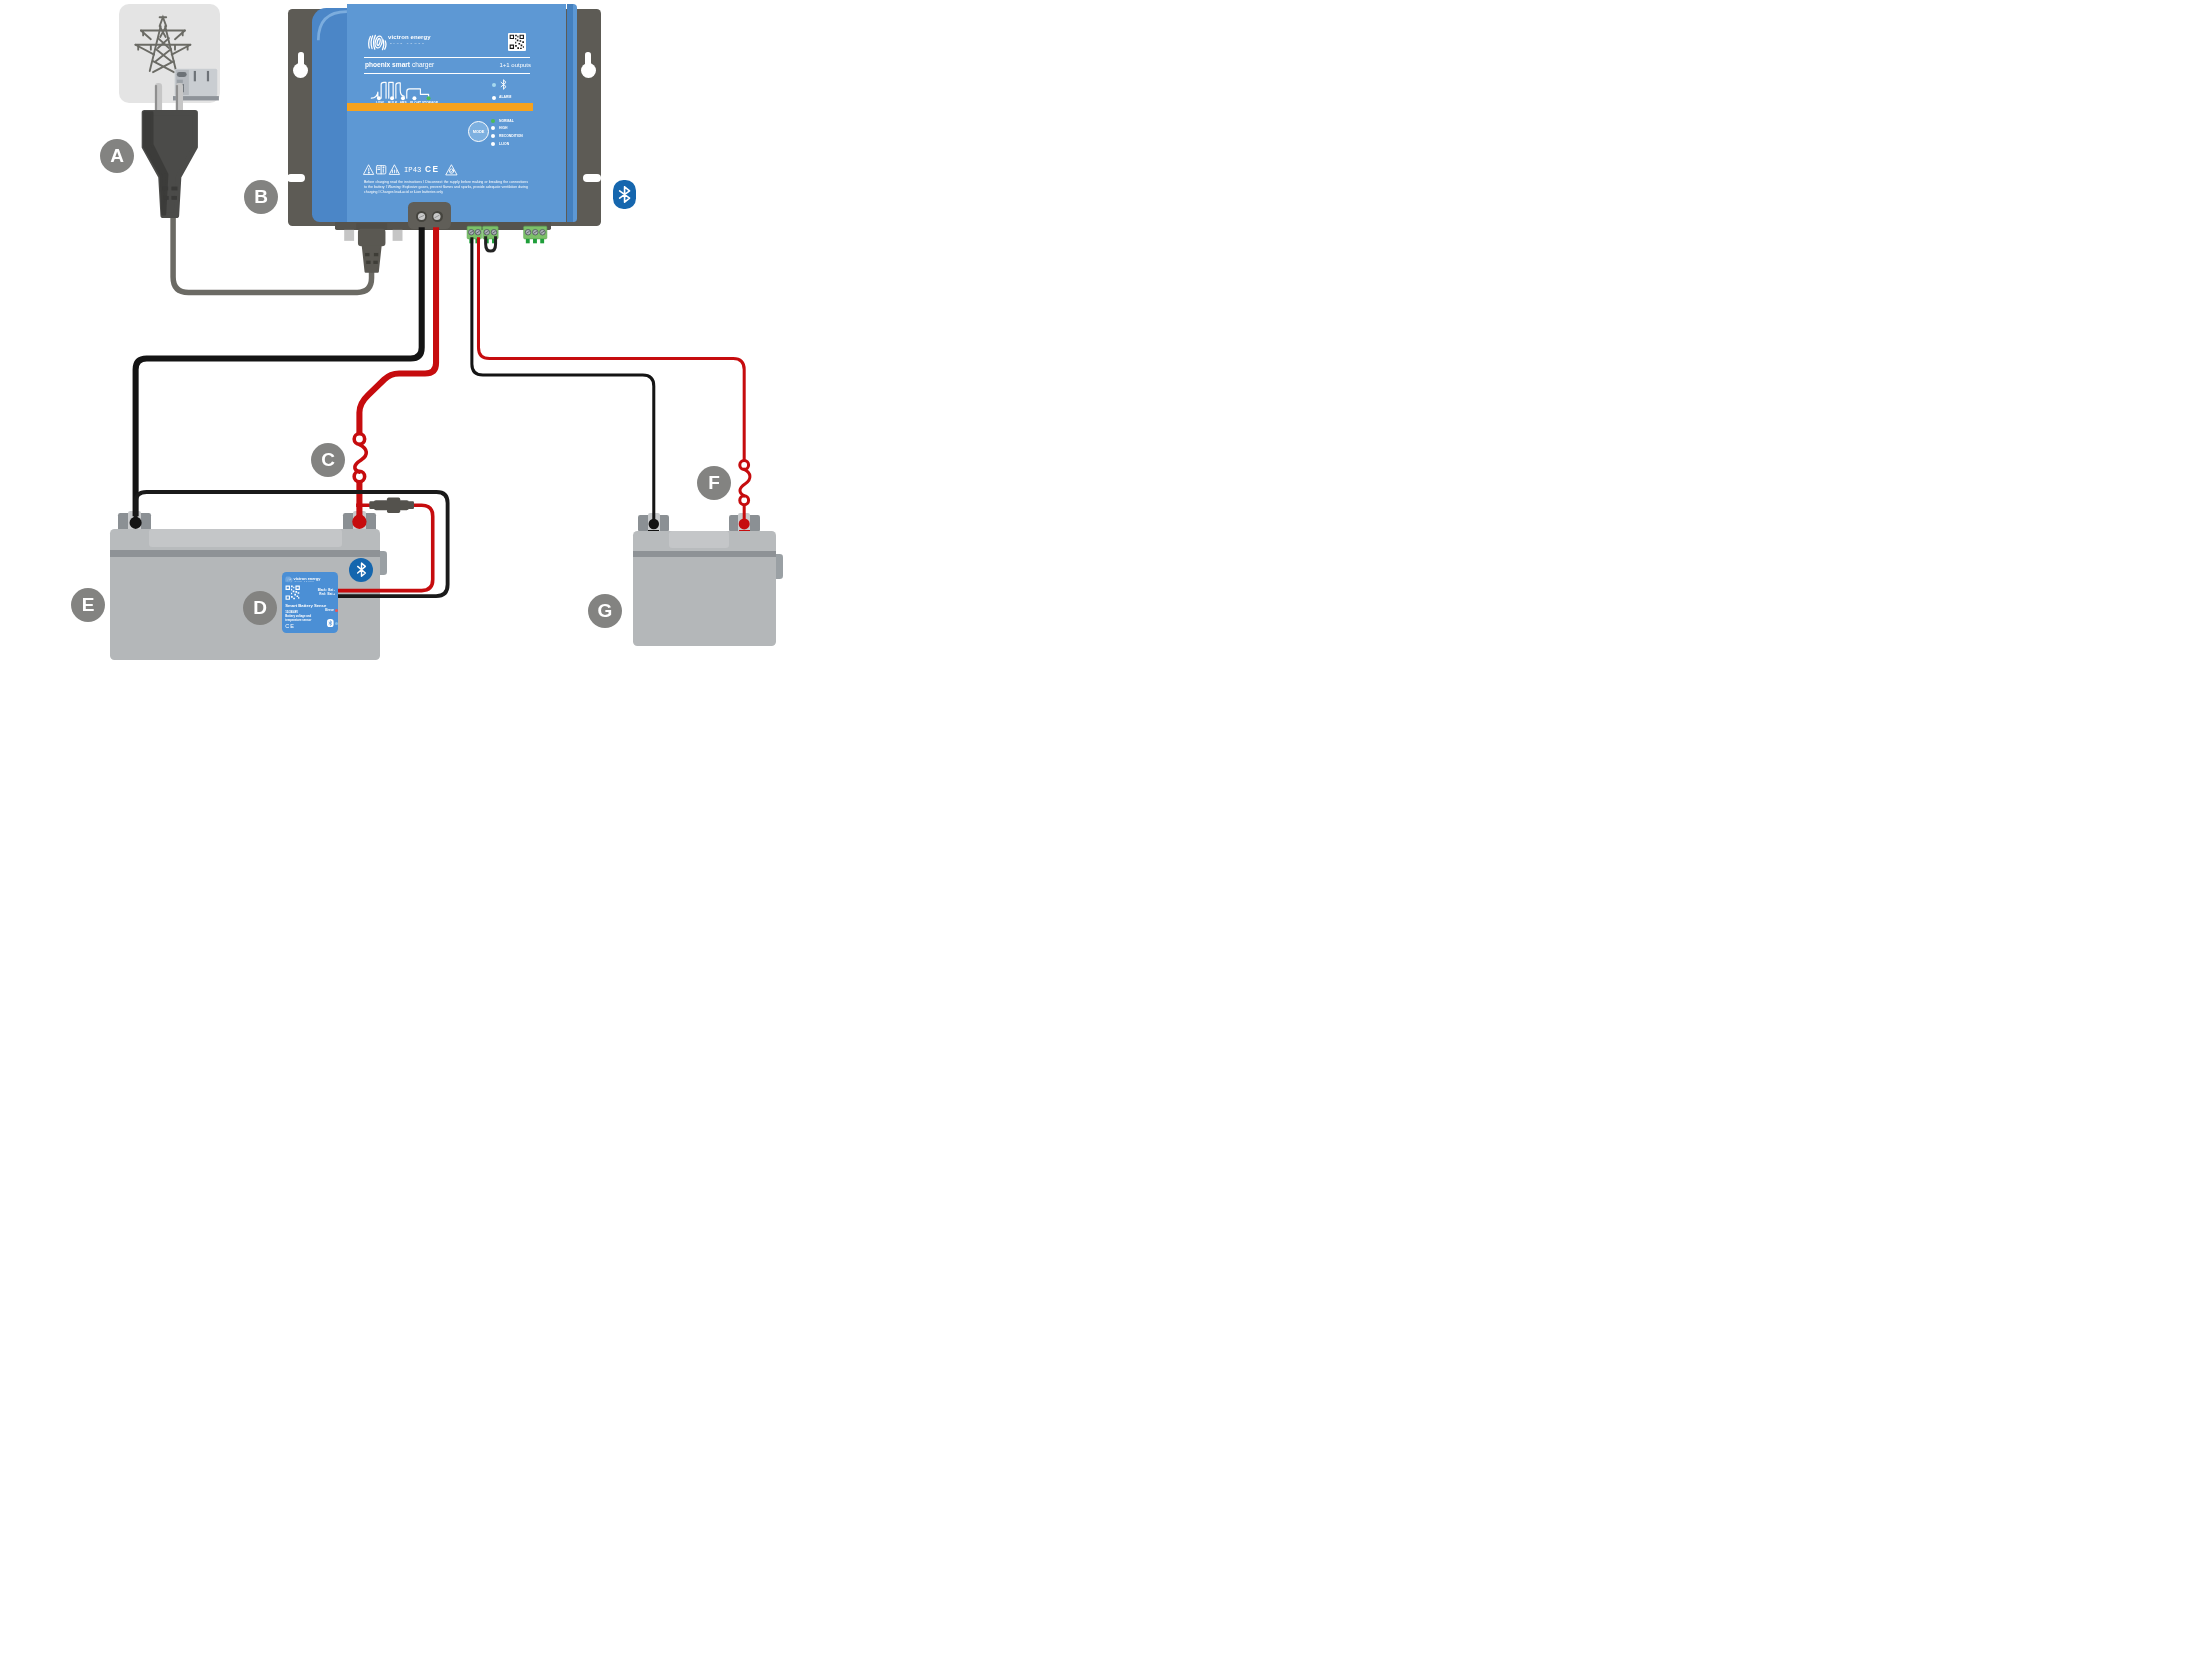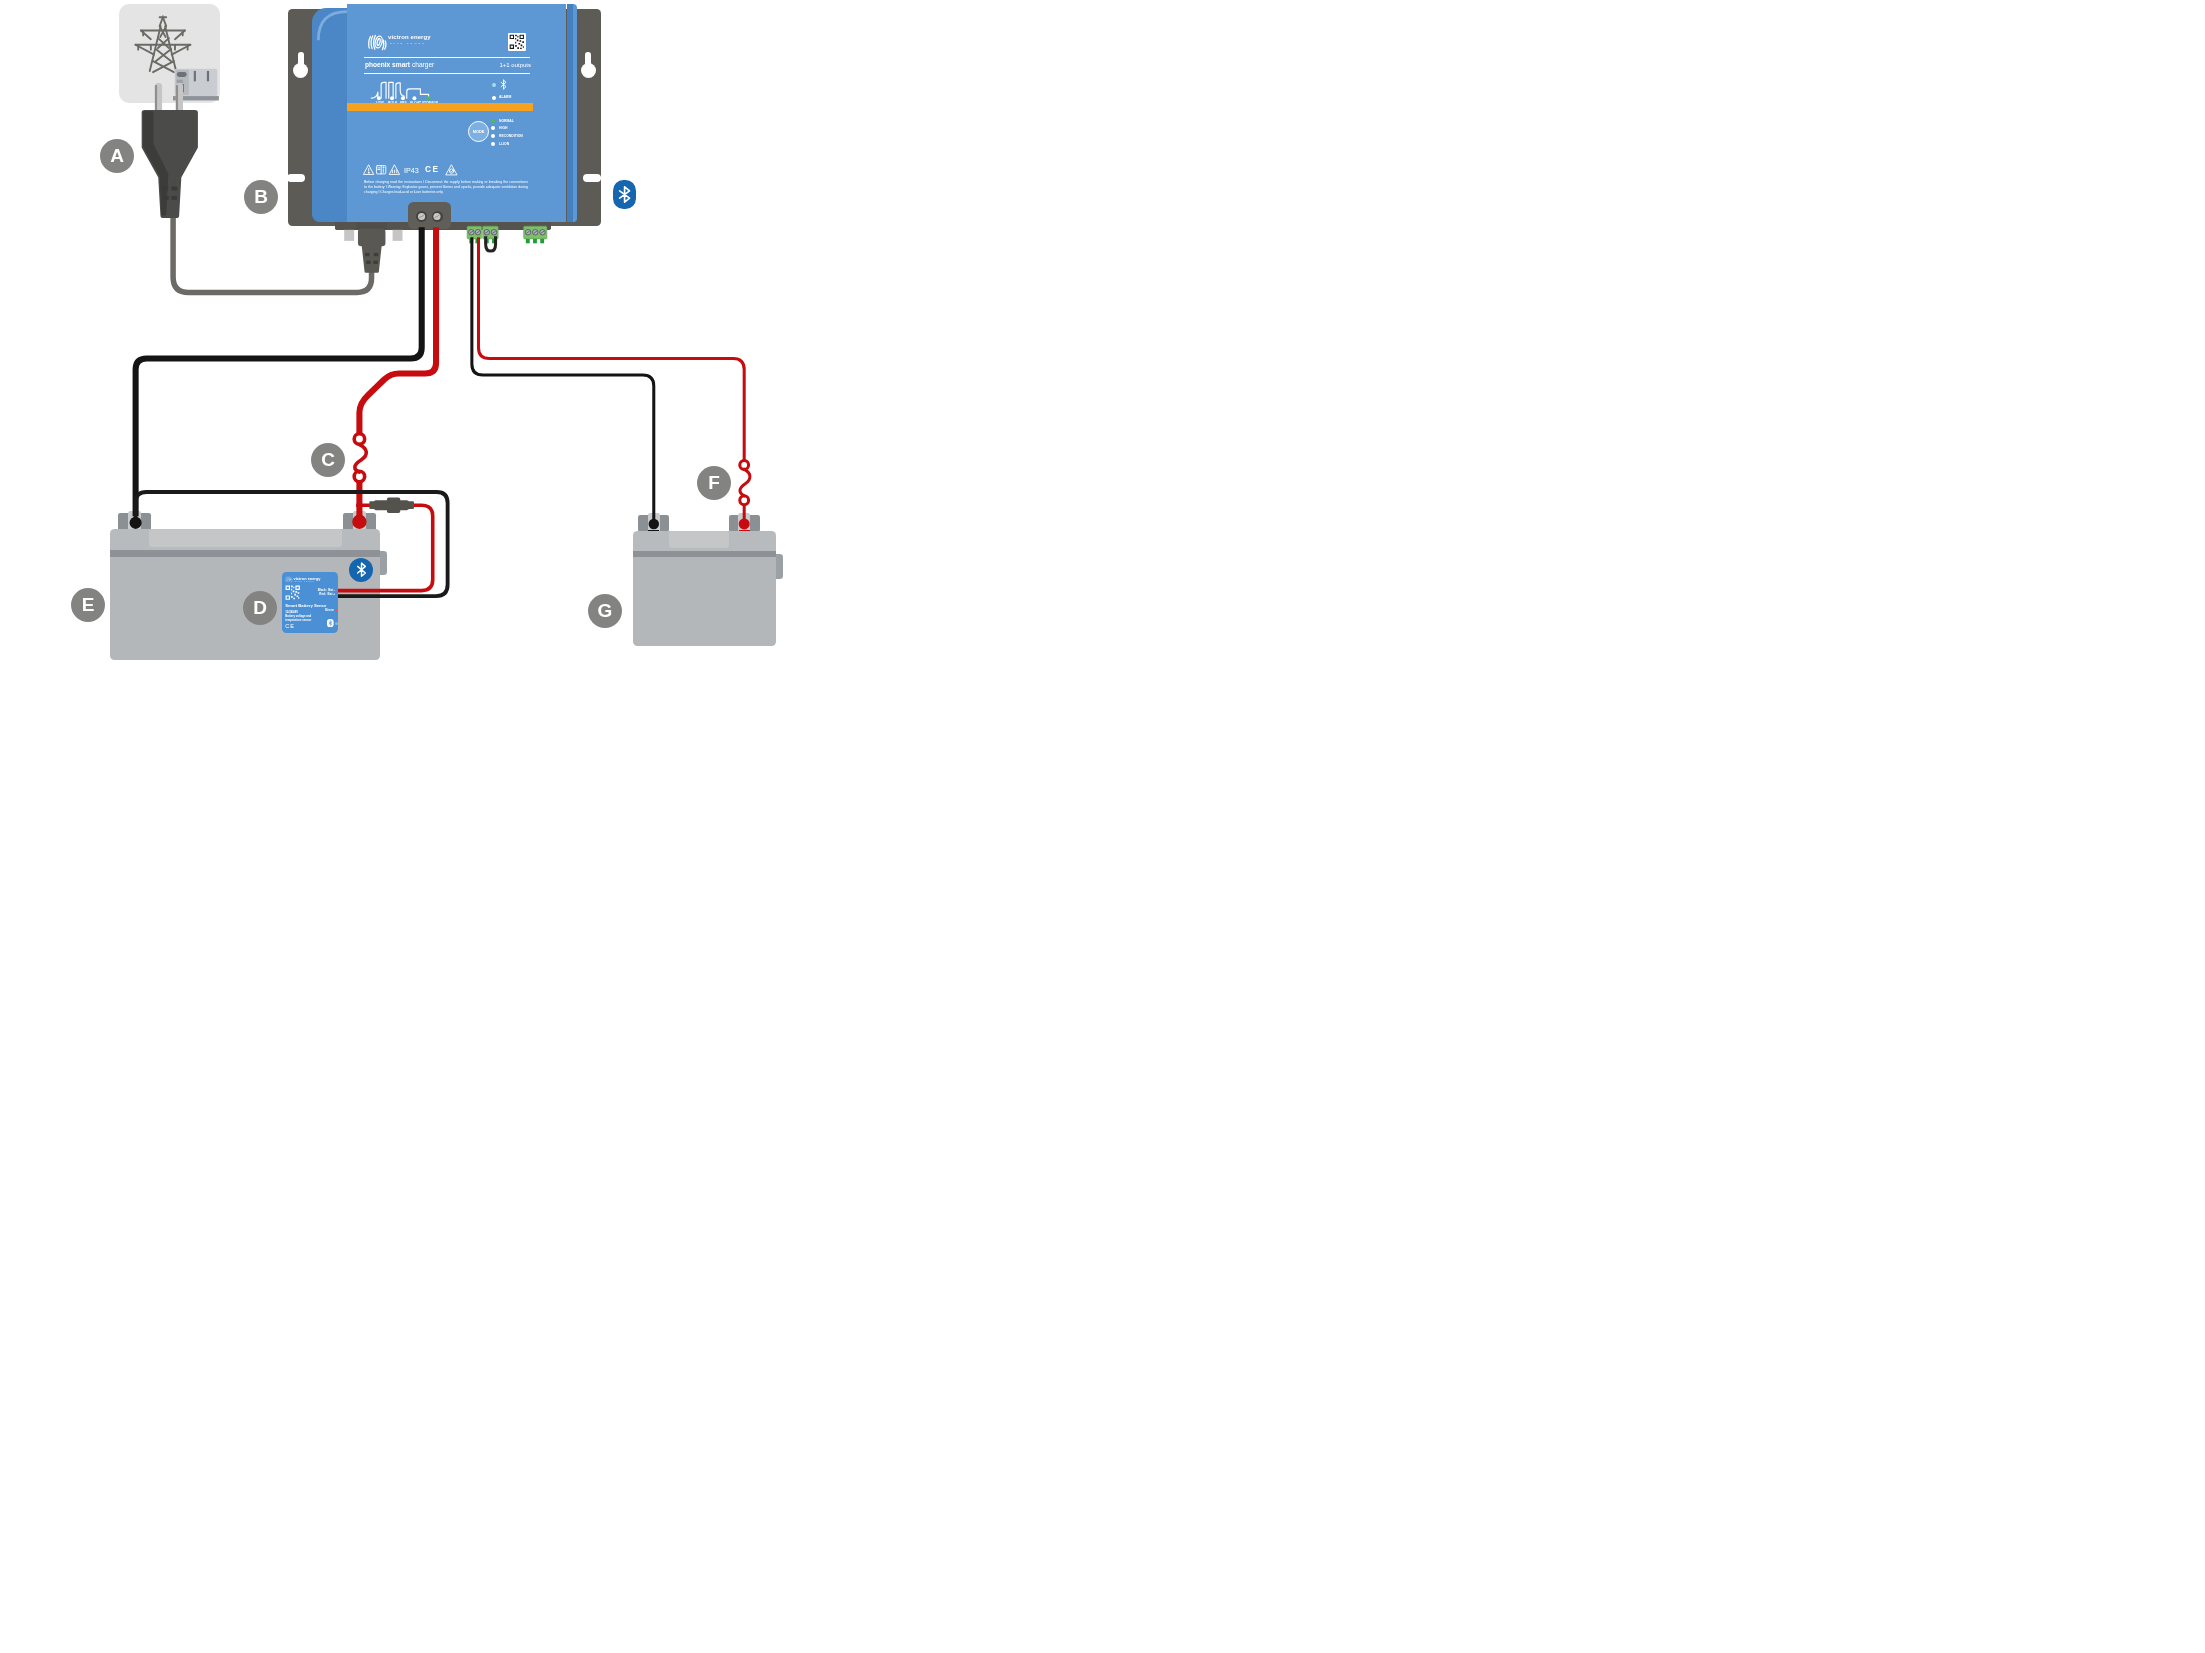--- a/index.html
+++ b/index.html
@@ -171,21 +171,21 @@
           <path d="M2.5,7 H6 M2.5,10 H6"></path>
           <path d="M12.5,9 V15"></path>
           <circle cx="12.5" cy="6" r="0.8" fill="#fff"></circle>
         </g>
       <g transform="translate(47,0)">
           <path d="M10,2 L19,19 H1 Z"></path>
           <path d="M6,11 v5 M10,11 v5 M14,11 v5"></path>
         </g>
     </g>
   </svg>
-  <div class="abs wtxt" style="left:404px;top:166px;font-size:7.2px;font-weight:400;">IP43</div>
+  <div class="abs wtxt" style="left:404px;top:166px;font-size:7.2px;font-weight:400;font-family:Liberation Mono, monospace;">IP43</div>
   <div class="abs wtxt" style="left:425px;top:164px;font-size:8.3px;font-weight:bold;letter-spacing:1.4px;">CE</div>
   <svg class="abs" style="left:445px;top:164px;" width="13.2" height="12" viewBox="0 0 24 22">
     <g fill="none" stroke="#fff" stroke-width="1.6" stroke-linejoin="round" stroke-linecap="round">
       <path d="M12,2 L22,20 H2 Z"></path>
         <circle cx="12" cy="13" r="4"></circle>
         <path d="M10,13 l1.6,1.6 L14.5,11"></path>
     </g>
   </svg>
   <div class="abs wtxt" style="left:364px;top:180px;width:164px;font-size:3.5px;line-height:1.42;text-align:justify;">Before charging read the instructions  I  Disconnect the supply before making or breaking the connections to the battery  I  Warning: Explosive gases, prevent flames and sparks, provide adequate ventilation during charging  I  Charges lead-acid or li-ion batteries only</div>
 

